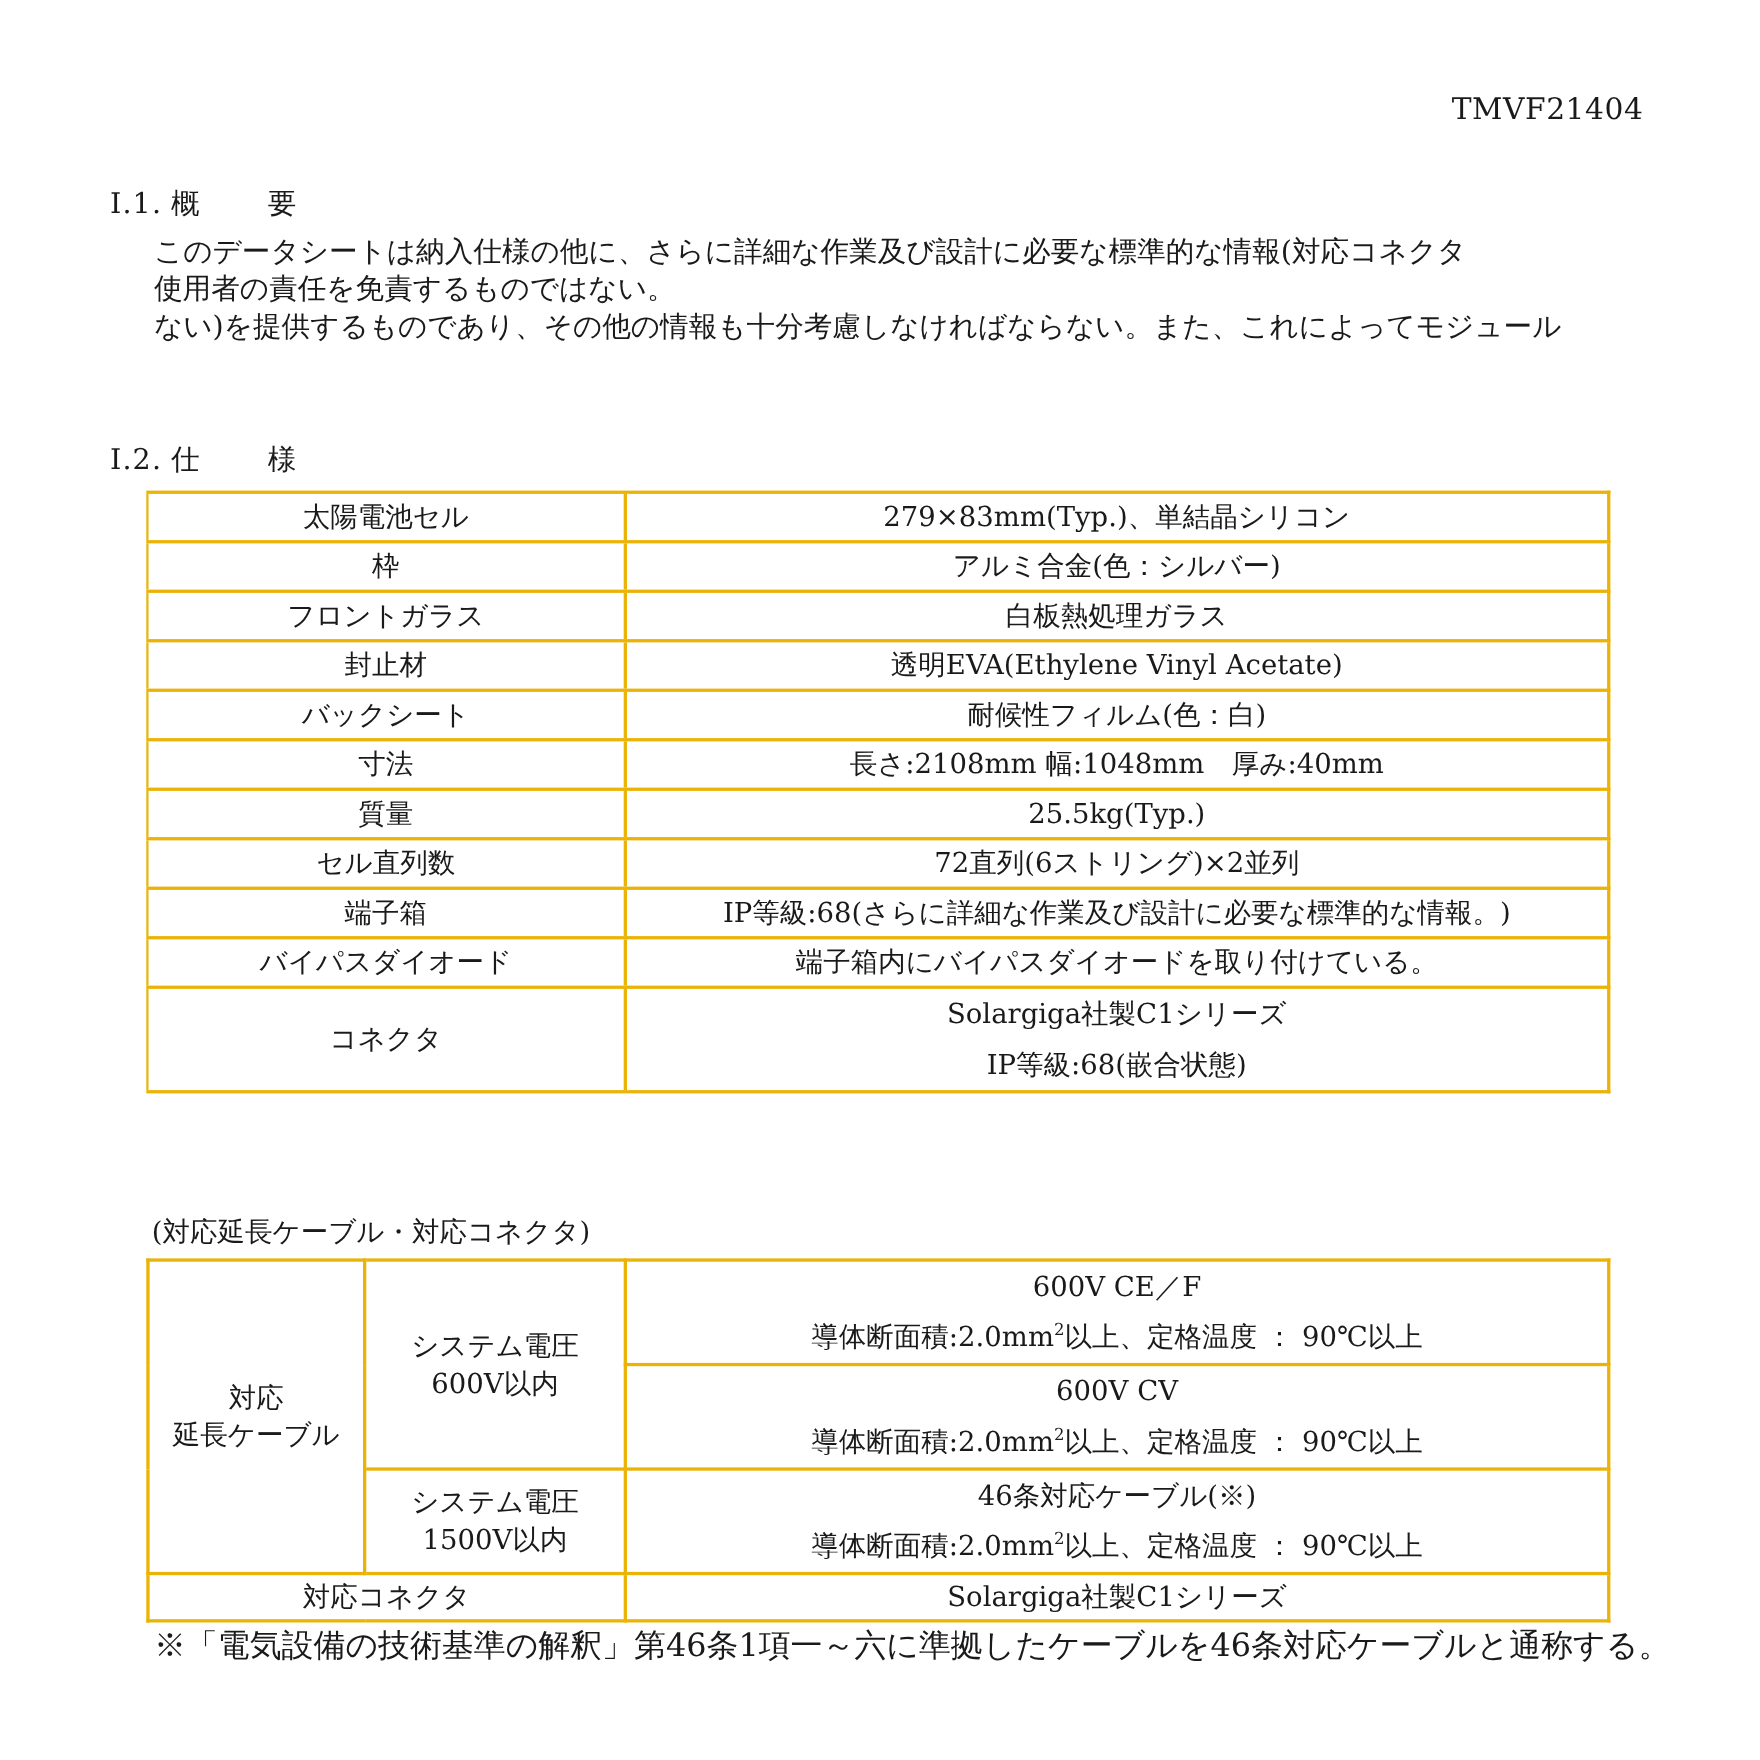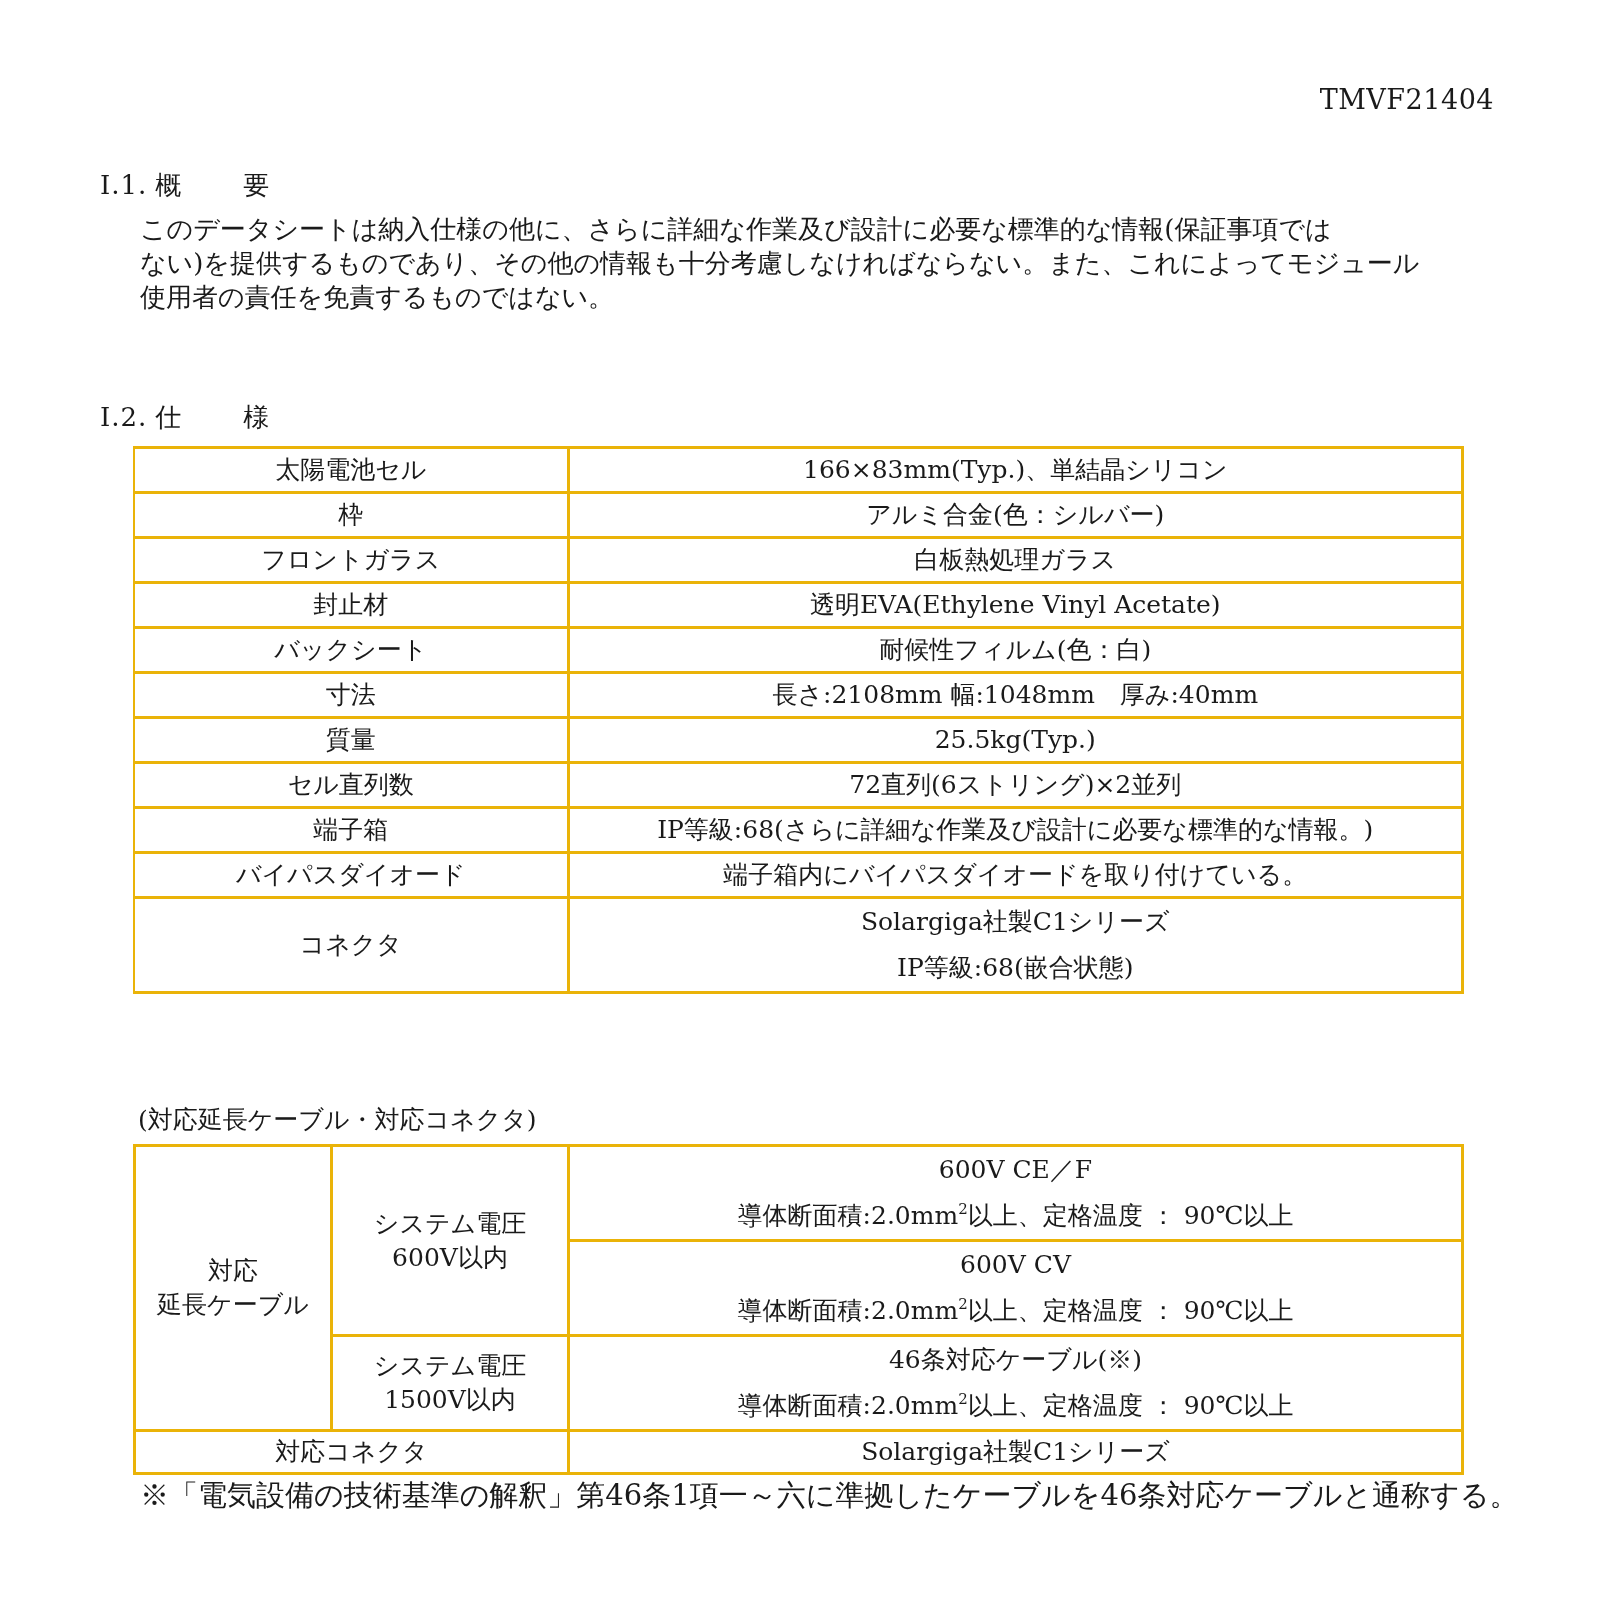--- a/index.html
+++ b/index.html
@@ -89,38 +89,38 @@
 </head>
 <body>
 
 <div class="doc-id">TMVF21404</div>
 
 <div class="section-heading" id="h1">
   <span class="num">Ⅰ.1.</span><span class="t">概　要</span>
 </div>
 
 <div class="overview">
-  <p>このデータシートは納入仕様の他に、さらに詳細な作業及び設計に必要な標準的な情報(保証事項では</p>
+  <p>このデータシートは納入仕様の他に、さらに詳細な作業及び設計に必要な標準的な情報(対応コネクタ</p>
+  <p>使用者の責任を免責するものではない。</p>
   <p>ない)を提供するものであり、その他の情報も十分考慮しなければならない。また、これによってモジュール</p>
-  <p>使用者の責任を免責するものではない。</p>
 </div>
 
 <div class="section-heading" id="h2">
   <span class="num">Ⅰ.2.</span><span class="t">仕　様</span>
 </div>
 
 <table class="spec" id="main-table">
   <colgroup>
       <col style="width:434px">
       <col>
     </colgroup>
   <tbody>
       <tr>
     <td class="thin-v">太陽電池セル</td>
-    <td>166×83mm(Typ.)、単結晶シリコン</td>
+    <td>279×83mm(Typ.)、単結晶シリコン</td>
   </tr>
   <tr>
     <td class="thin-v">枠</td>
     <td>アルミ合金(色：シルバー)</td>
   </tr>
   <tr>
     <td class="thin-v">フロントガラス</td>
     <td>白板熱処理ガラス</td>
   </tr>
   <tr>

